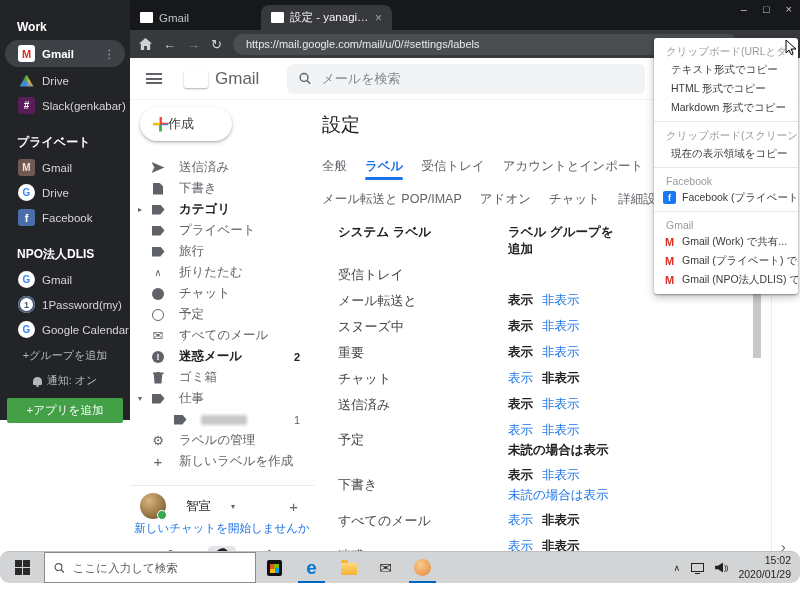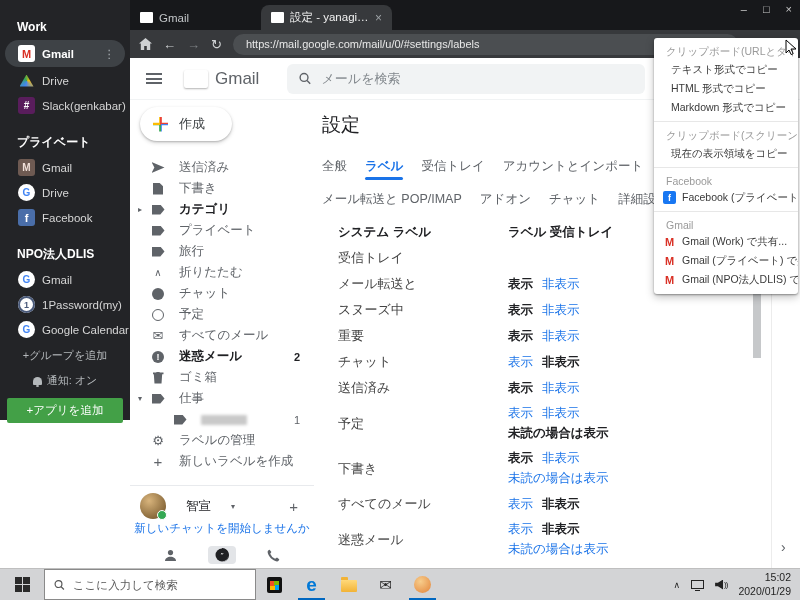--- a/index.html
+++ b/index.html
@@ -62,21 +62,21 @@
   .hamburger::after { content:""; position:absolute; left:0; right:0; top:2.5px; height:2px; background:#5f6368; }
   .gm-logo { display:flex; align-items:center; gap:7px; margin:0 28px 0 22px; cursor:default; }
   .gm-logo-m { width:24px; height:18px; background:#fff; box-shadow:0 1px 2px rgba(0,0,0,.3); border-radius:2px; color:#d93025; font-weight:bold; font-size:14px; display:flex; align-items:center; justify-content:center; }
   .gm-logo-text { font-size:17px; color:#5f6368; }
   .gm-search { width:358px; height:30px; background:#f1f3f4; border-radius:6px; display:flex; align-items:center; gap:10px; padding:0 12px; }
   .gm-search input { border:0; background:transparent; outline:none; font-size:13px; color:#5f6368; width:100%; font-family:inherit; }
   .gm-search input::placeholder { color:#80868b; opacity:1; }
 
   .gm-body { flex:1; display:flex; position:relative; overflow:hidden; }
   .gm-nav { width:184px; flex:0 0 auto; display:flex; flex-direction:column; padding-top:5px; overflow:hidden; }
-  .compose { width:92px; height:34px; border-radius:17px; background:#fff; box-shadow:0 1px 2px rgba(0,0,0,.2),0 2px 4px rgba(0,0,0,.15); display:flex; align-items:center; gap:11px; padding-left:13px; margin:2px 0 16px 10px; font-size:13px; color:#3c4043; cursor:pointer; }
+  .compose { width:92px; height:34px; border-radius:17px; background:#fff; box-shadow:0 1px 2px rgba(0,0,0,.2),0 2px 4px rgba(0,0,0,.15); display:flex; align-items:center; padding-left:13px; margin:2px 0 16px 10px; font-size:13px; color:#3c4043; cursor:pointer; }
   .gplus { width:15px; height:15px; background:conic-gradient(#ea4335 0 25%,#4285f4 0 50%,#34a853 0 75%,#fbbc04 0); clip-path:polygon(41% 0,59% 0,59% 41%,100% 41%,100% 59%,59% 59%,59% 100%,41% 100%,41% 59%,0 59%,0 41%,41% 41%); }
   .gnav-row { height:21px; display:flex; align-items:center; padding-left:8px; font-size:12.5px; color:#5f6368; white-space:nowrap; cursor:pointer; }
   .gnav-row[data-bold="true"] { font-weight:bold; color:#202124; }
   .gnav-row[data-indent="1"] { padding-left:30px; }
   .gnav-arrow { width:10px; font-size:8px; color:#5f6368; flex:0 0 auto; }
   .gicon { width:16px; height:14px; margin:0 13px 0 2px; display:flex; align-items:center; justify-content:center; flex:0 0 auto; font-weight:normal; }
   .gicon::before { content:""; display:block; background:#5f6368; }
   .gicon[data-icon="send"]::before { width:13px; height:11px; clip-path:polygon(0 0,100% 50%,0 100%,22% 50%); }
   .gicon[data-icon="file"]::before { width:10px; height:12px; clip-path:polygon(0 0,62% 0,100% 32%,100% 100%,0 100%); }
   .gicon[data-icon="tag"]::before { width:13px; height:10px; clip-path:polygon(0 0,68% 0,100% 50%,68% 100%,0 100%); }
@@ -138,21 +138,21 @@
   .cm-icon[data-icon] { display:flex; }
   .cm-icon[data-icon="facebook"] { background:#1877f2; color:#fff; }
   .cm-icon[data-icon="facebook"]::before { content:"f"; }
   .cm-icon[data-icon="gmail"] { color:#d93025; font-size:11px; }
   .cm-icon[data-icon="gmail"]::before { content:"M"; }
 
   
   .cursor { position:absolute; left:785px; top:39px; z-index:30; pointer-events:none; }
 
   
-  .taskbar { position:absolute; left:0; bottom:0; width:800px; height:32px; background:#d3d4d6; border-top:1px solid #bfbfbf; display:flex; align-items:stretch; z-index:10; }
+  .taskbar { position:absolute; left:0; bottom:17px; width:800px; height:32px; background:#d3d4d6; border-top:1px solid #bfbfbf; display:flex; align-items:stretch; z-index:10;border-radius:9px; }
   .tb-start { width:44px; display:flex; align-items:center; justify-content:center; cursor:pointer; }
   .winlogo { width:15px; height:15px; position:relative; }
   .winlogo::before, .winlogo::after { content:""; position:absolute; width:7px; height:7px; background:#2a2a2a; }
   .winlogo::before { left:0; top:0; box-shadow:8px 0 #2a2a2a; }
   .winlogo::after { left:0; top:8px; box-shadow:8px 0 #2a2a2a; }
   .tb-search { width:212px; background:#fff; border:1px solid #8a8a8a; display:flex; align-items:center; gap:8px; padding:0 9px; }
   .tb-search input { border:0; outline:none; font-size:11.5px; color:#555; width:100%; font-family:inherit; background:transparent; }
   .tb-search input::placeholder { color:#5a5a5a; opacity:1; }
   .tb-icons { display:flex; }
   .tb-icon { width:37px; display:flex; align-items:center; justify-content:center; position:relative; cursor:pointer; }
@@ -492,21 +492,21 @@
 
             <span class="tab-link">チャット</span>
 
             <span class="tab-link">詳細設定</span>
 
             <span class="tab-link">オフライン</span>
           </div>
         <div class="stable">
           <div class="stable-head">
             <span class="th1">システム ラベル</span>
-            <span class="th2">ラベル 受信トレイ</span>
+            <span class="th2">ラベル グループを追加</span>
           </div>
           <div>
 
               <div class="srow">
                 <span class="srow-label">受信トレイ</span>
                 <span class="srow-opts">
                   <span class="optline">
                     
                     
                   </span>

